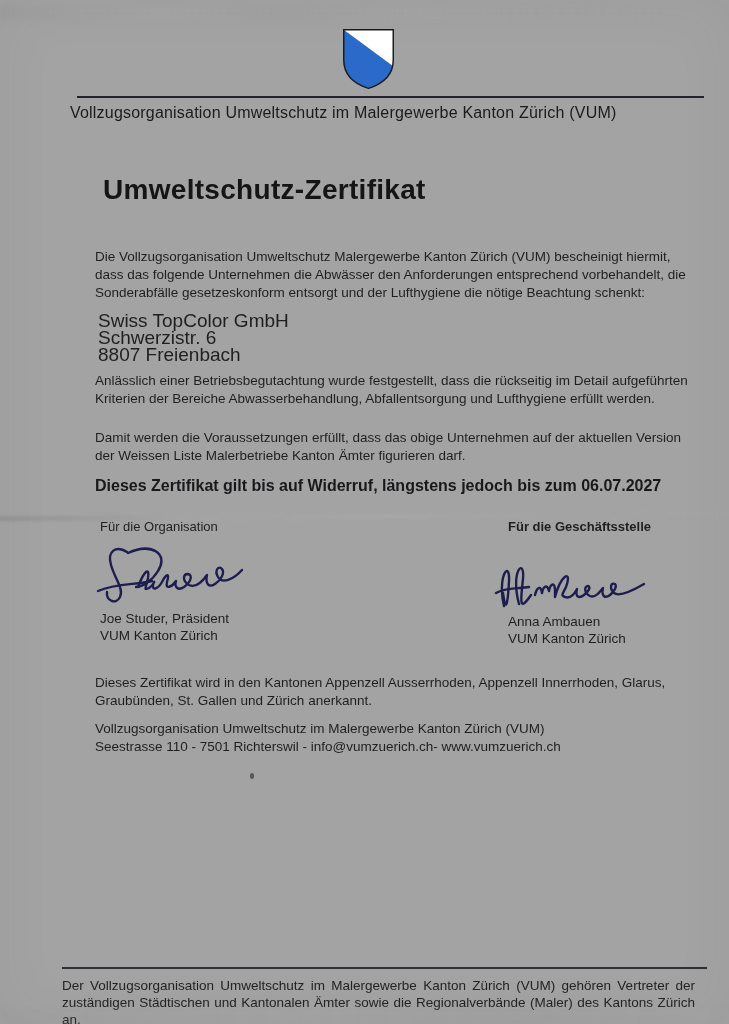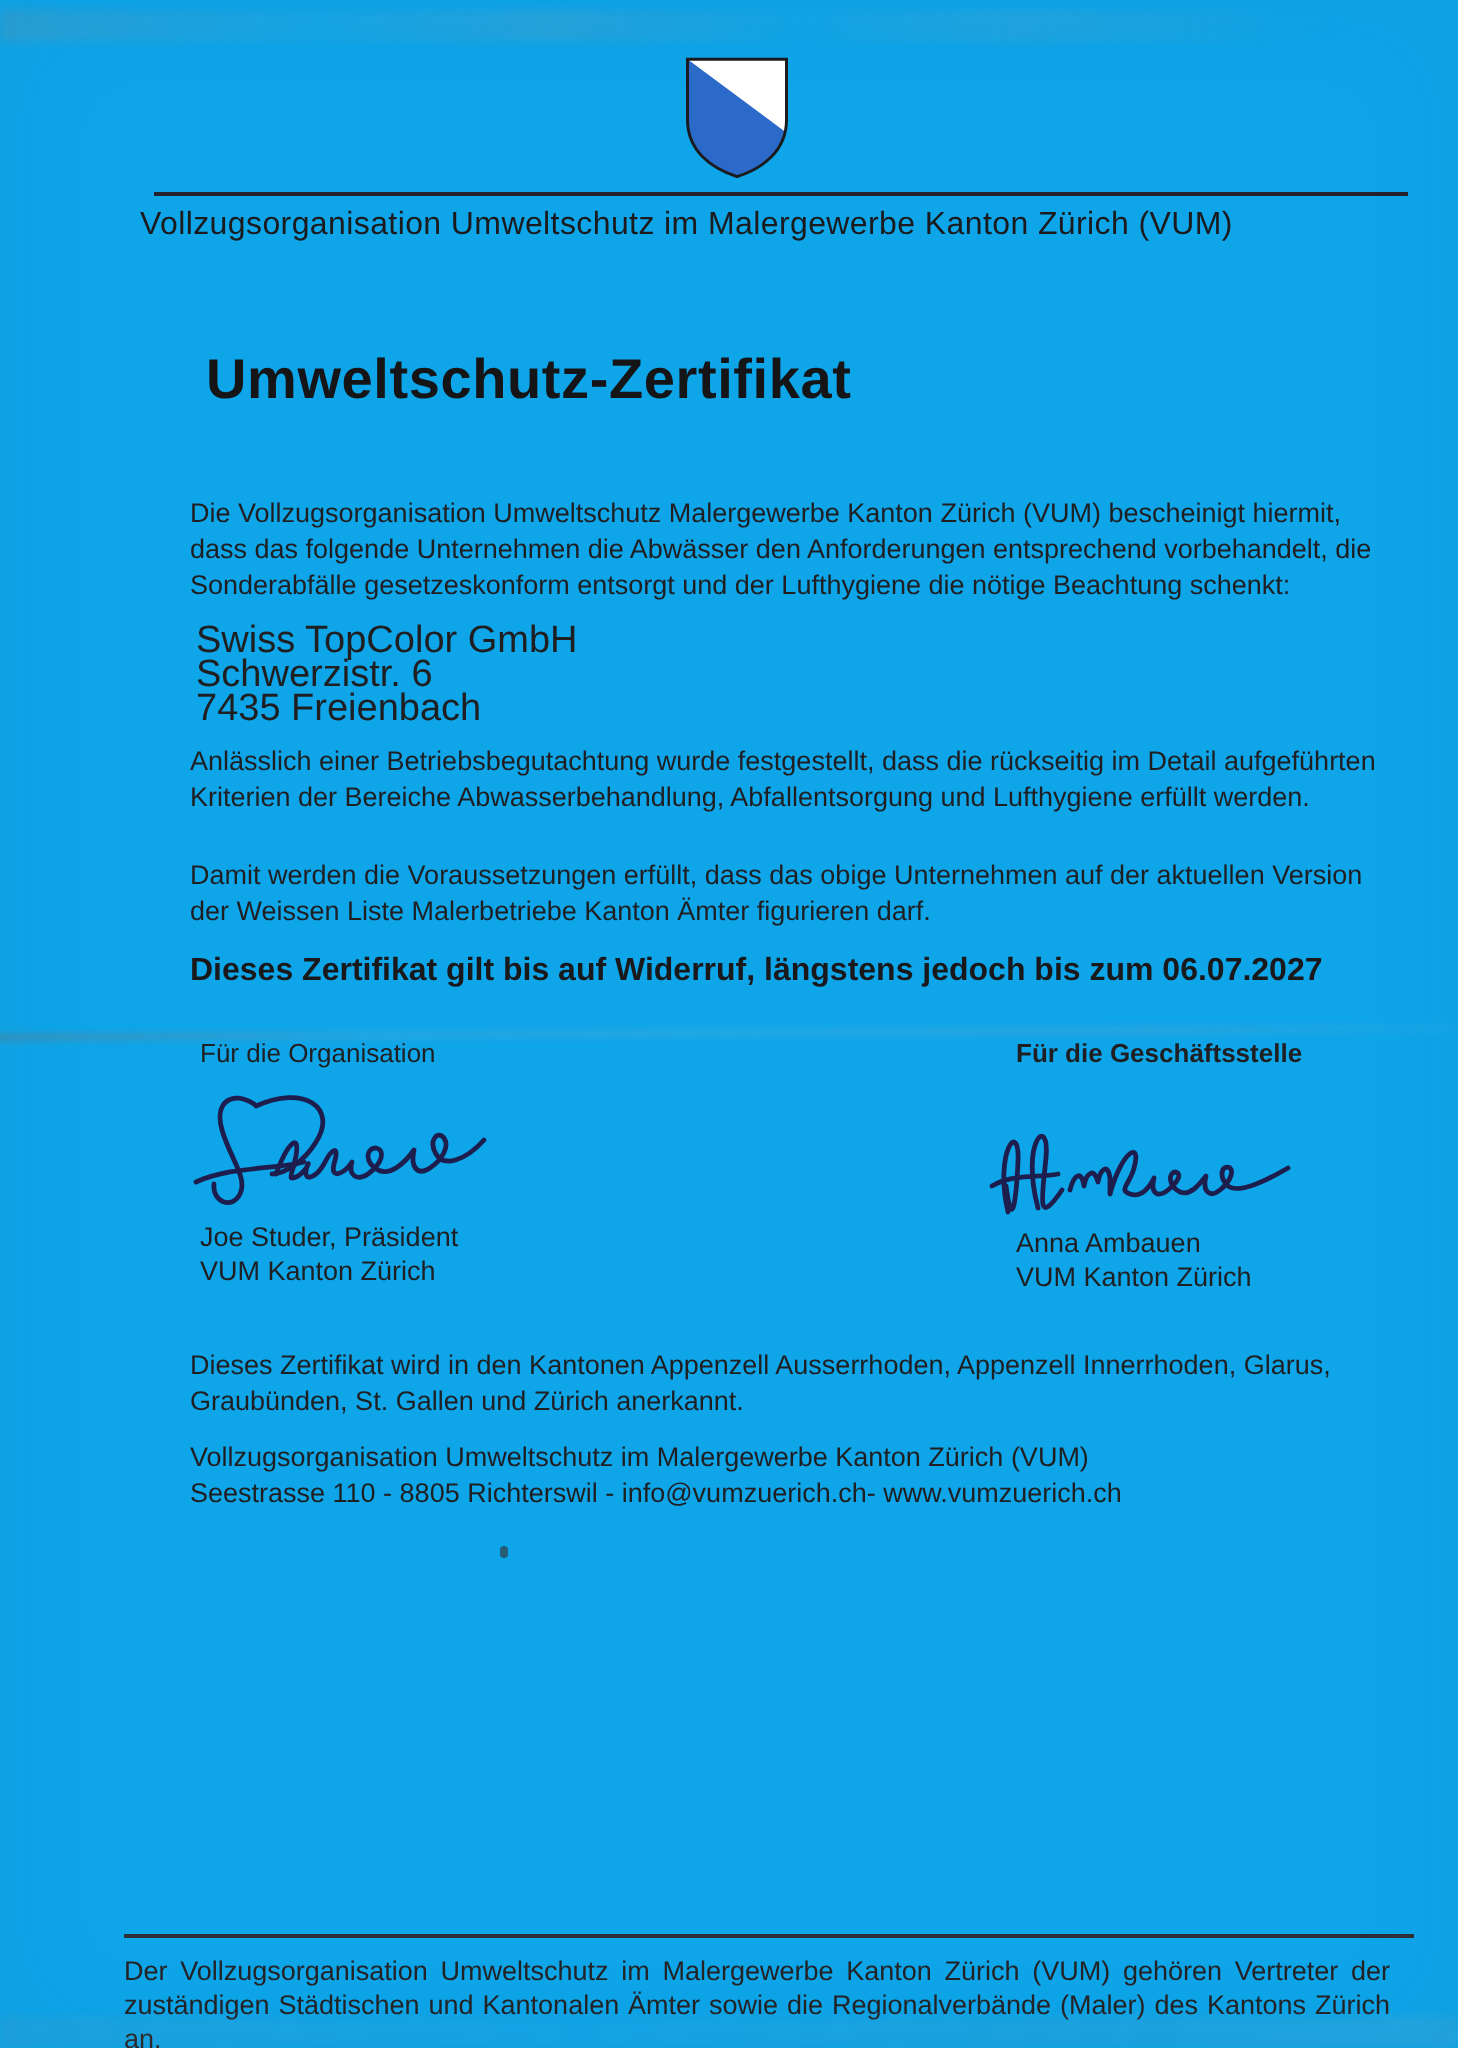--- a/index.html
+++ b/index.html
@@ -1,19 +1,19 @@
 <!DOCTYPE html>
 <html><head>
 <meta charset="utf-8">
 <style>
   html,body{margin:0;padding:0;background:#e8e8e6;}
   .page{
     position:relative;
     width:729px;height:1024px;
-    background:#0ea5e9;
+    background:#a3a3a3;
     overflow:hidden;
     font-family:"Liberation Sans","DejaVu Sans",sans-serif;
     color:#1f1f22;
     box-shadow:inset 0 0 60px rgba(60,60,60,0.05);
   }
   .abs{position:absolute;}
   
   .noise-top{
     left:0;top:5px;width:729px;height:16px;
     background:linear-gradient(90deg,rgba(140,140,140,.20),rgba(200,200,200,.04) 22%,rgba(150,150,150,.16) 38%,rgba(210,210,210,.02) 55%,rgba(160,160,160,.12) 70%,rgba(220,220,220,0) 92%);
@@ -86,21 +86,21 @@
   <div class="abs header-rule"></div>
   <div class="abs header-org">Vollzugsorganisation Umweltschutz im Malergewerbe Kanton Zürich (VUM)</div>
 
   <h1 class="abs title">Umweltschutz-Zertifikat</h1>
 
   <p class="abs para intro">Die Vollzugsorganisation Umweltschutz Malergewerbe Kanton Zürich (VUM) bescheinigt hiermit, dass das folgende Unternehmen die Abwässer den Anforderungen entsprechend vorbehandelt, die Sonderabfälle gesetzeskonform entsorgt und der Lufthygiene die nötige Beachtung schenkt:</p>
 
   <div class="abs company">
     <div>Swiss TopColor GmbH</div>
     <div>Schwerzistr. 6</div>
-    <div>7435 Freienbach</div>
+    <div>8807 Freienbach</div>
   </div>
 
   <p class="abs para assessment">Anlässlich einer Betriebsbegutachtung wurde festgestellt, dass die rückseitig im Detail aufgeführten Kriterien der Bereiche Abwasserbehandlung, Abfallentsorgung und Lufthygiene erfüllt werden.</p>
 
   <p class="abs para whitelist">Damit werden die Voraussetzungen erfüllt, dass das obige Unternehmen auf der aktuellen Version der Weissen Liste Malerbetriebe Kanton Ämter figurieren darf.</p>
 
   <p class="abs validity">Dieses Zertifikat gilt bis auf Widerruf, längstens jedoch bis zum 06.07.2027</p>
 
   <div class="abs caption caption-left">Für die Organisation</div>
   <div class="abs caption caption-right">Für die Geschäftsstelle</div>
@@ -126,21 +126,21 @@
 
   <div class="abs sigblock sigblock-right">
     <div>Anna Ambauen</div>
     <div>VUM Kanton Zürich</div>
   </div>
 
   <p class="abs para recognition">Dieses Zertifikat wird in den Kantonen Appenzell Ausserrhoden, Appenzell Innerrhoden, Glarus, Graubünden, St. Gallen und Zürich anerkannt.</p>
 
   <div class="abs contact">
     <div>Vollzugsorganisation Umweltschutz im Malergewerbe Kanton Zürich (VUM)</div>
-    <div>Seestrasse 110  - 8805 Richterswil - info@vumzuerich.ch- www.vumzuerich.ch</div>
+    <div>Seestrasse 110  - 7501 Richterswil - info@vumzuerich.ch- www.vumzuerich.ch</div>
   </div>
 
   <div class="abs footer-rule"></div>
   <p class="abs footer">Der Vollzugsorganisation Umweltschutz im Malergewerbe Kanton Zürich (VUM) gehören Vertreter der zuständigen Städtischen und Kantonalen Ämter sowie die Regionalverbände (Maler) des Kantons Zürich an.</p>
 
   <div class="abs crease"></div>
   <div class="abs speck"></div>
   <div class="abs noise-bottom"></div>
 
 </div>

